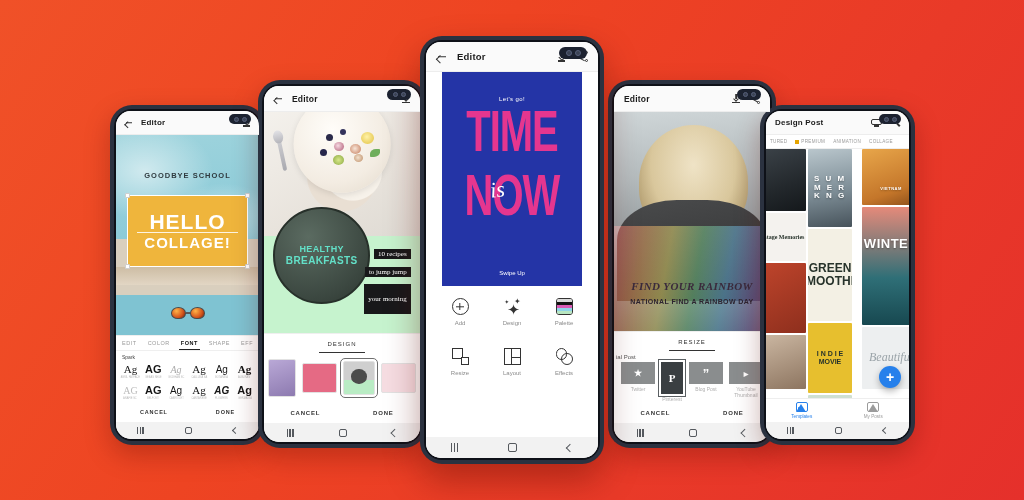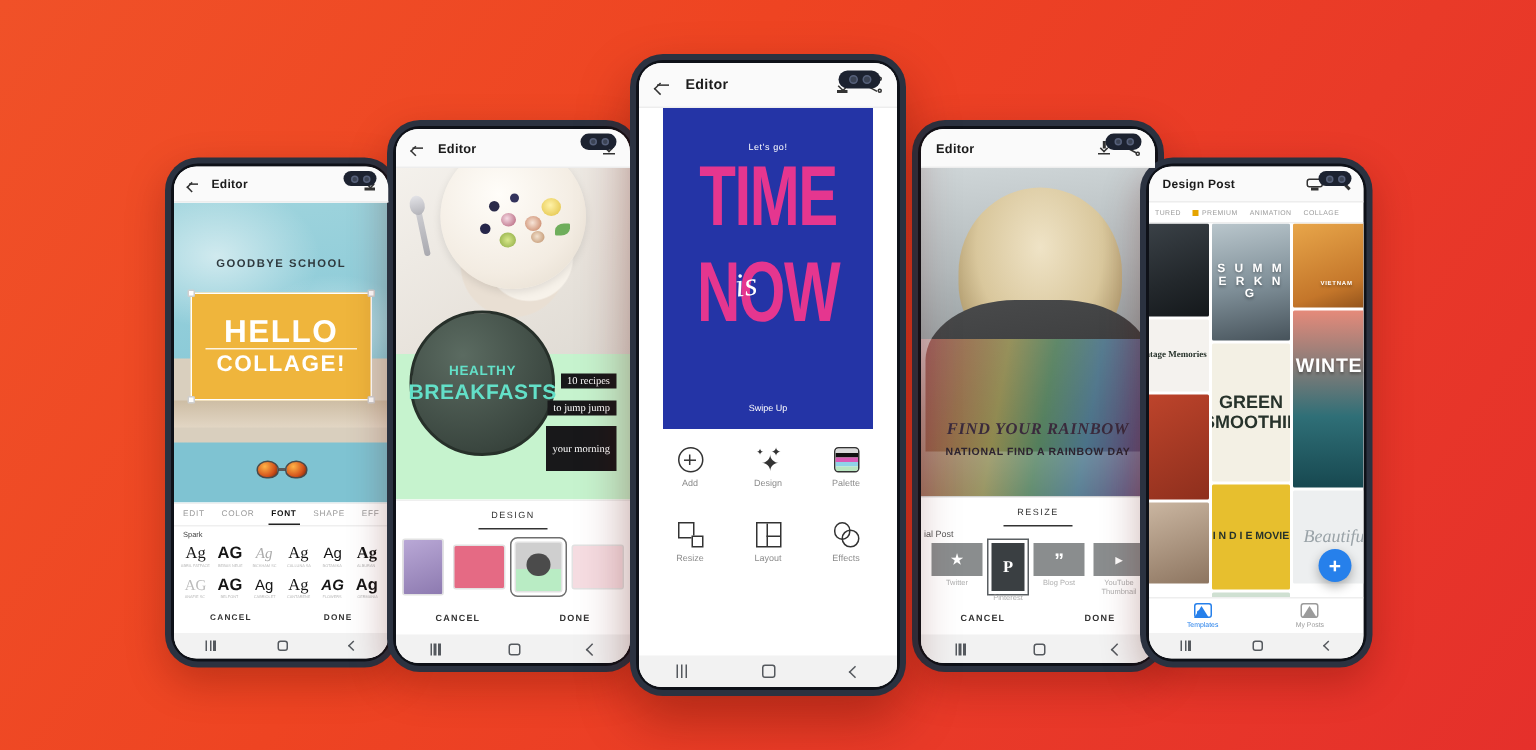--- a/index.html
+++ b/index.html
@@ -373,21 +373,21 @@
           <span class="fruit" style="left:55%;top:26%;width:11px;height:10px;background:radial-gradient(circle at 45% 45%,#f7e5d8,#c47a58);"></span>
           <span class="fruit" style="left:62%;top:16%;width:13px;height:12px;background:radial-gradient(circle at 45% 40%,#fff2a8,#e0bf3e);"></span>
           <span class="fruit" style="left:44%;top:35%;width:11px;height:10px;background:radial-gradient(circle at 50% 50%,#d8e88a,#8aa842);"></span>
           <span class="fruit" style="left:58%;top:34%;width:9px;height:8px;background:radial-gradient(circle at 45% 45%,#f3e2cf,#bb8a62);"></span>
           <span class="p2-mint" style="left:68%;top:30%;width:10px;height:8px;"></span>
           <div class="p2-spoon"></div>
         </div>
         <div class="p2-green"></div>
         <div class="p2-circle" style="left:6%; top:43%; width:62%; aspect-ratio:1;">
           <span style="font-size:9px;">HEALTHY</span>
-          <span style="font-size:14px;">BREAKFASTS</span>
+          <span style="font-size:10px;">BREAKFASTS</span>
         </div>
         <div class="p2-tag" style="right:6%; top:62%; font-size:7px; padding:1px 4px;">10 recipes</div>
         <div class="p2-tag" style="right:6%; top:70%; font-size:7px; padding:1px 4px;">to jump jump</div>
         <div class="p2-tag" style="right:6%; top:78%; font-size:7px; padding:11px 4px;">your morning</div>
       </div>
     </div>
 
     <div class="panel">
       <div class="onetab" style="font-size:6px; padding:7px 0 6px;">DESIGN</div>
       <div class="thumbs" style="height:50px; gap:6px; padding:0 4px;">
@@ -524,21 +524,21 @@
 
       <div class="feedcol" style="left:-10px; width:50px;">
         <div class="card" style="height:62px; background:linear-gradient(160deg,#3c4349,#23282c 60%,#14181b);"></div>
         <div class="card" style="height:48px; background:#F4F2EE;">
           <span class="cd" style="font-size:6px;font-family:'Liberation Serif',serif;">Vintage Memories</span>
           </div>
         <div class="card" style="height:70px; background:linear-gradient(150deg,#c0452c,#8e2f1d);"></div>
         <div class="card" style="height:54px; background:linear-gradient(160deg,#cdb9a4,#8d7560);"></div>
       </div>
 
-      <div class="feedcol" style="left:42px; width:52px;">
+      <div class="feedcol" style="left:42px; width:44px;">
         <div class="card" style="height:78px; background:linear-gradient(170deg,#b9c6cc,#7d8d96 55%,#47535b);">
           <span class="cl" style="font-size:8px;letter-spacing:2px;">S U M M E R   K N G</span>
           </div>
         <div class="card" style="height:92px; background:#F3F0E4;">
           <span class="cd" style="font-size:12px;">GREEN SMOOTHIE</span>
           </div>
         <div class="card" style="height:70px; background:#E7BF2E;">
           <span class="cd" style="font-size:7px;">I N D I E   MOVIE</span>
           </div>
         <div class="card" style="height:40px; background:#CFE0D2;"></div>

